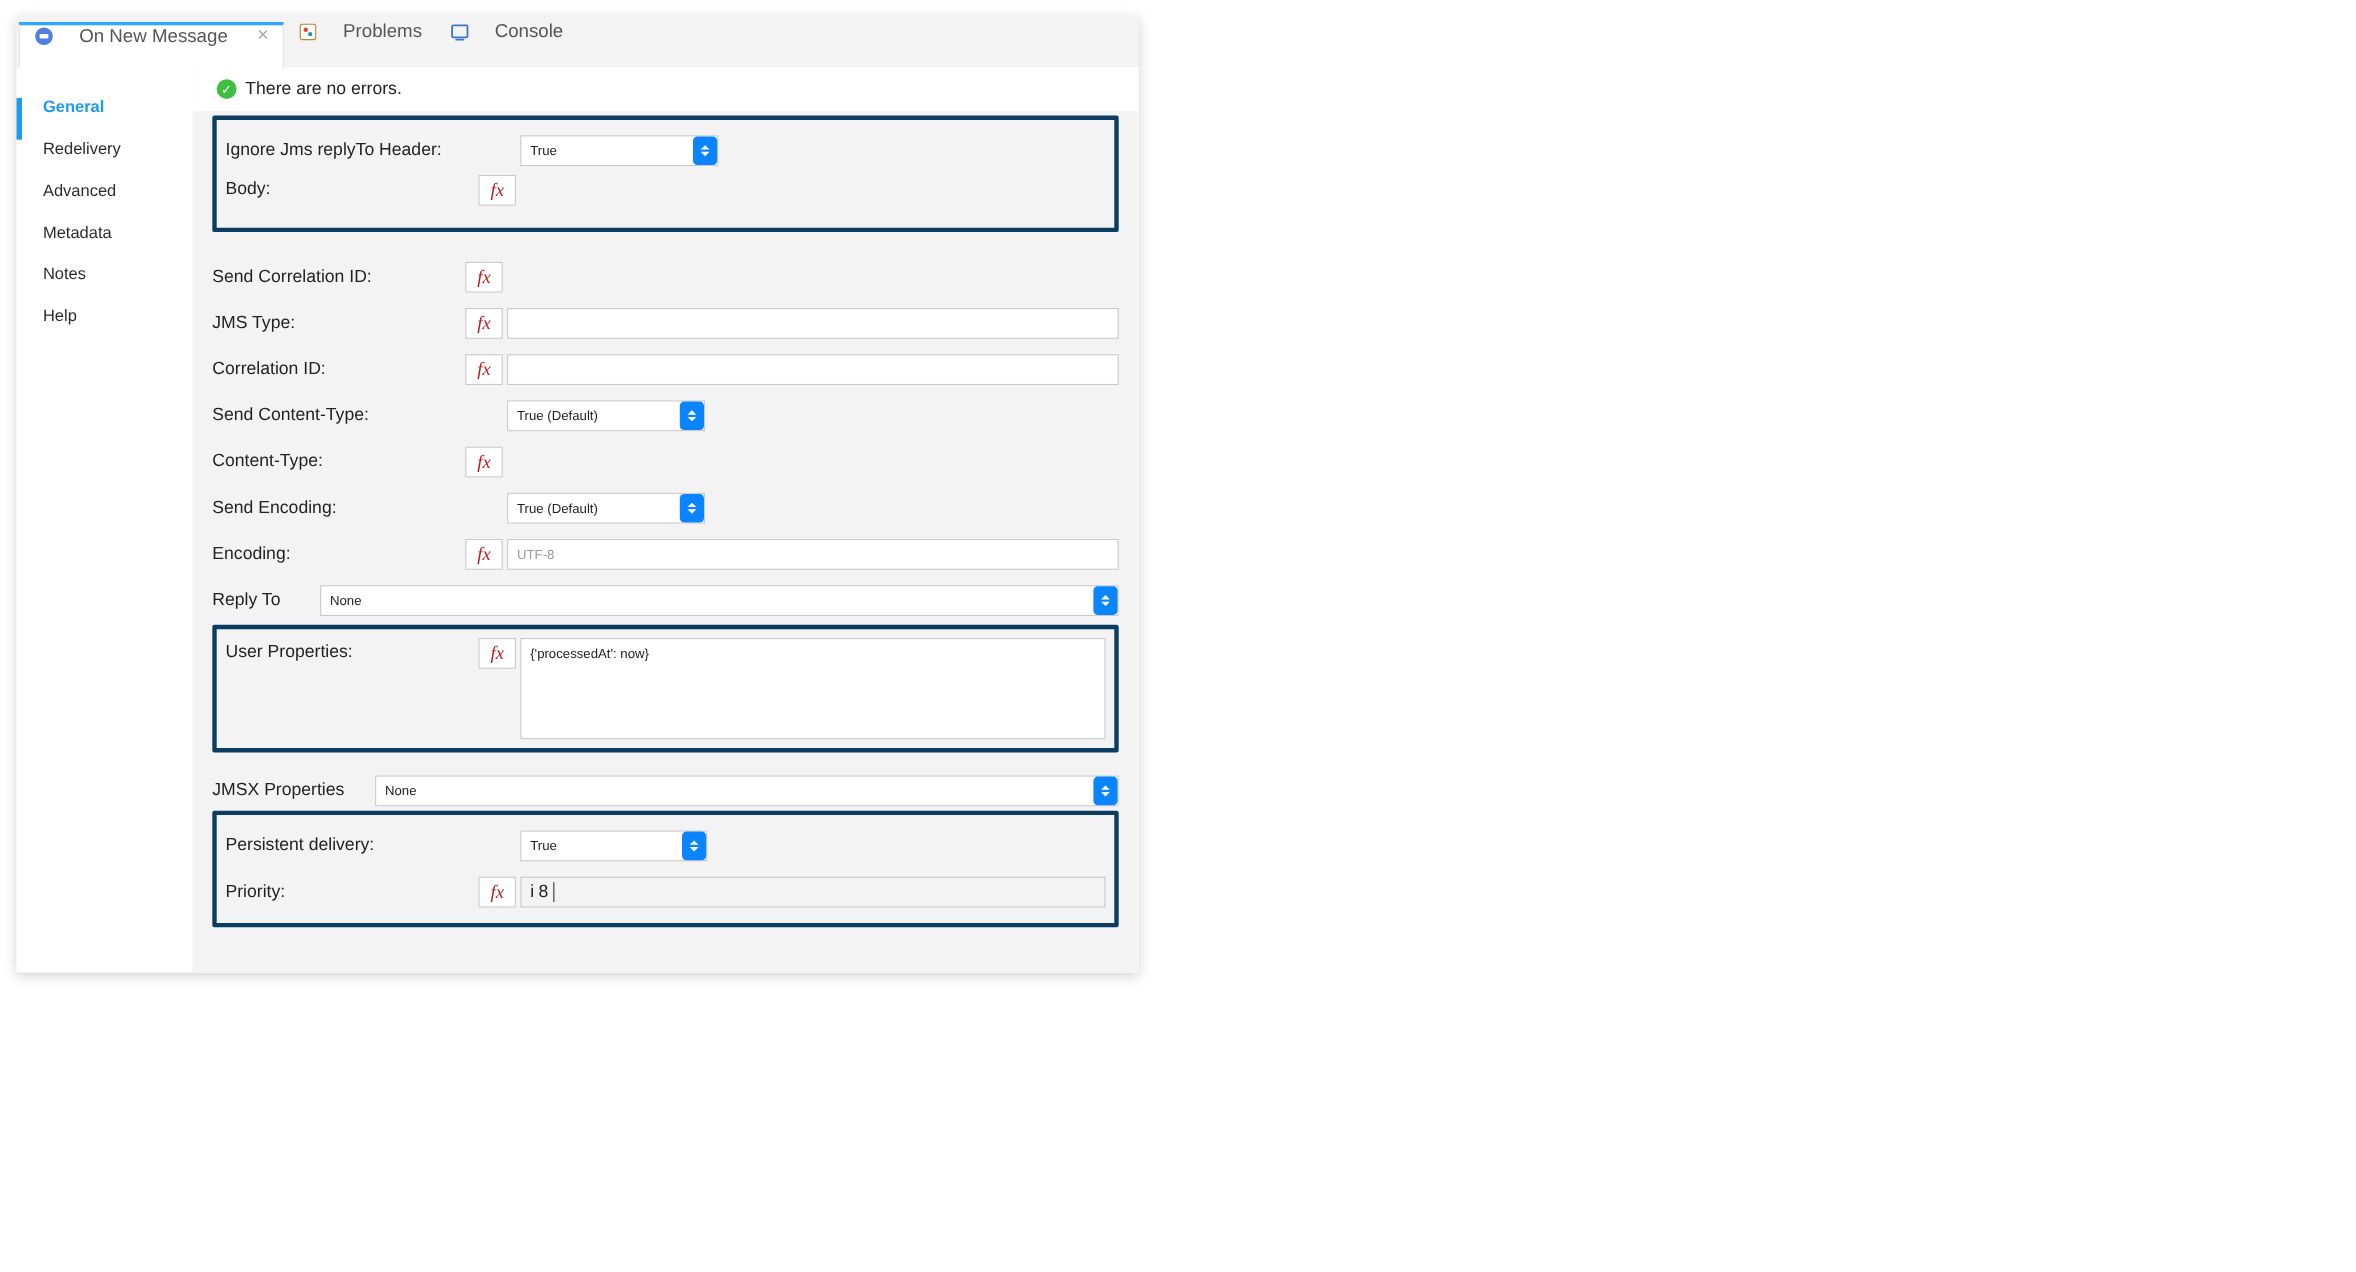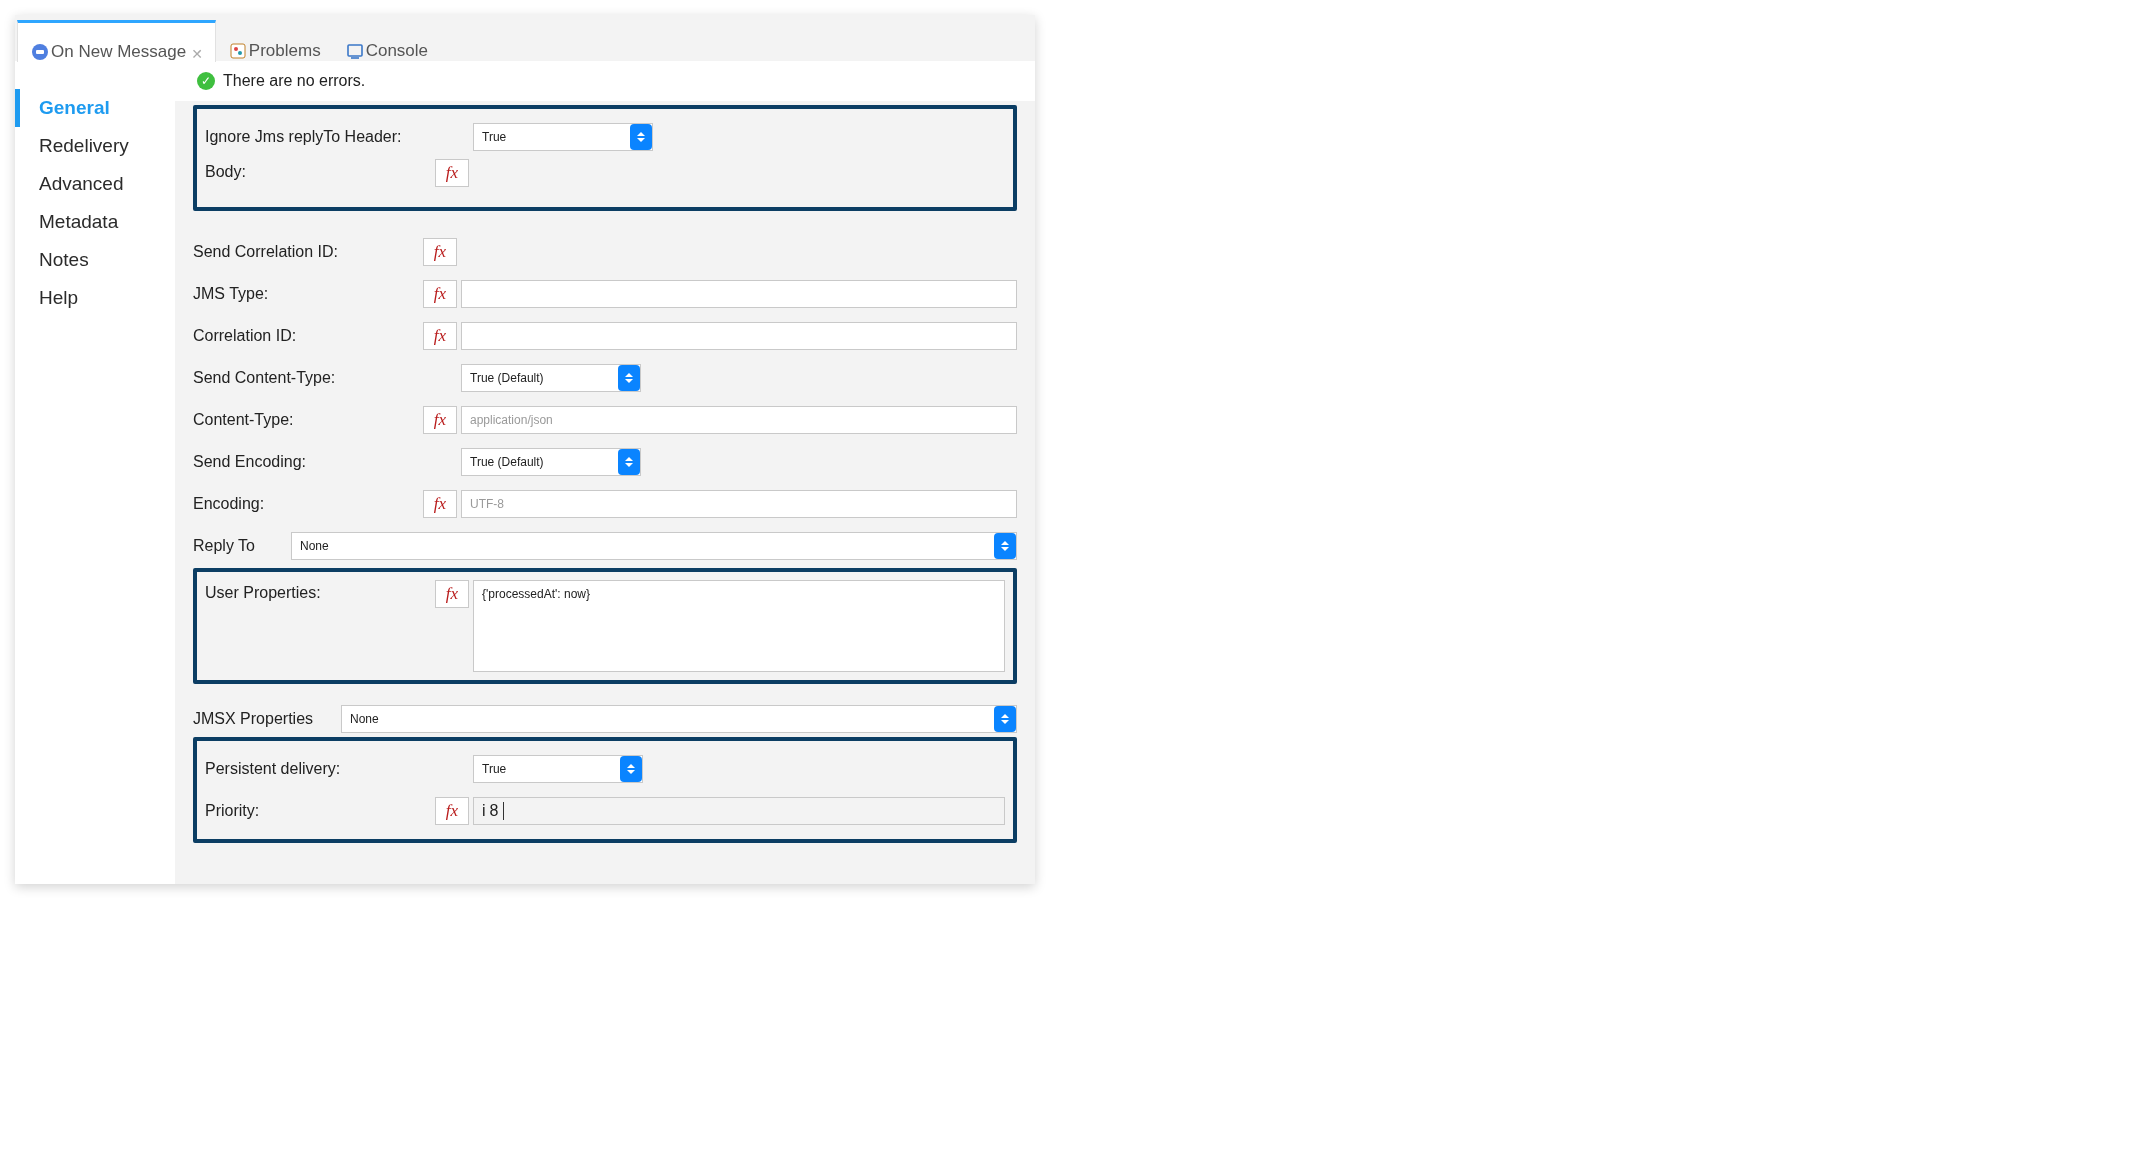--- a/index.html
+++ b/index.html
@@ -21,26 +21,26 @@
   .tabbar {
     display: flex;
     align-items: flex-end;
     height: 46px;
     background: #f3f3f3;
     border-top: 4px solid transparent;
     padding-left: 2px;
   }
   .tab {
     display: flex;
-    align-items: flex-end;
+    align-items: flex-start;
     height: 42px;
     padding: 0 12px;
     font-size: 17px;
     color: #555;
-    gap: 1px;
+    gap: 22px;
     cursor: pointer;
   }
   .tab.active {
     background: #fff;
     border-top: 3px solid #2fa6ff;
     border-right: 1px solid #e1e1e1;
     border-left: 1px solid #e1e1e1;
     position: relative;
     top: 1px;
   }
@@ -52,23 +52,23 @@
     min-height: 700px;
   }
   .sidebar {
     width: 160px;
     padding: 28px 0 0 0;
     border-right: none;
   }
   .side-item {
     height: 38px;
     display: flex;
-    align-items: center;
+    align-items: flex-start;
     padding-left: 24px;
-    font-size: 19px;
+    font-size: 15px;
     color: #2b2b2b;
     cursor: pointer;
   }
   .side-item.active {
     color: #1e9bf0;
     font-weight: 600;
     border-left: 5px solid #1e9bf0;
     padding-left: 19px;
   }
   .content {
@@ -301,21 +301,20 @@
           <div class="select">
             <span>True (Default)</span>
             <span class="select-spinner"></span>
           </div>
         </div>
       </div>
 
       <div class="row">
         <span class="label">Content-Type:</span>
         <button class="fx-btn">fx</button>
-        <input class="text-input" placeholder="application/json" style="">
       </div>
 
       <div class="row">
         <span class="label">Send Encoding:</span>
         <span></span>
         <div class="field-wrap">
           <div class="select">
             <span>True (Default)</span>
             <span class="select-spinner"></span>
           </div>

